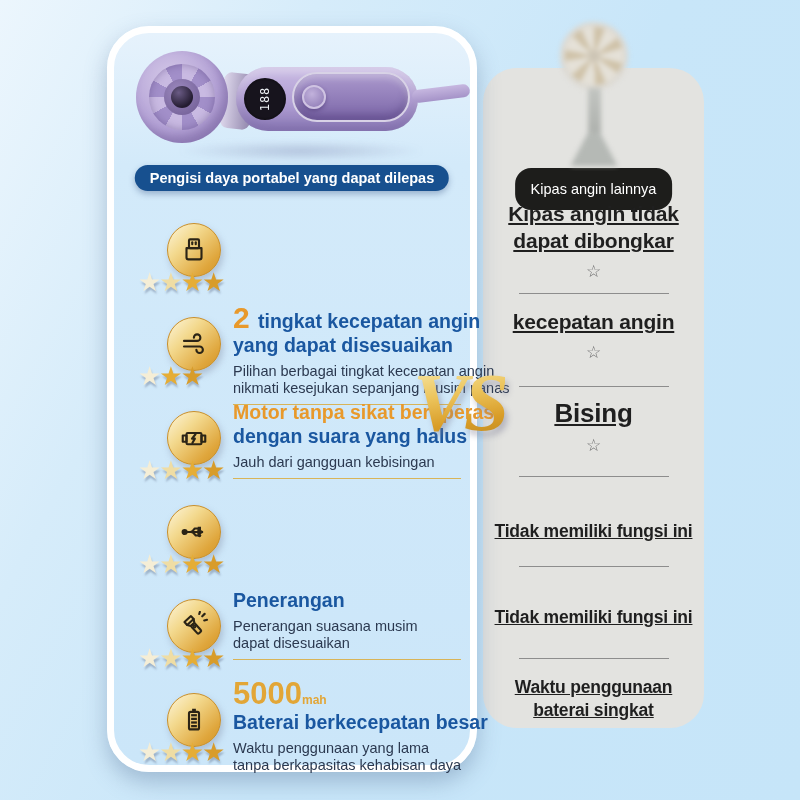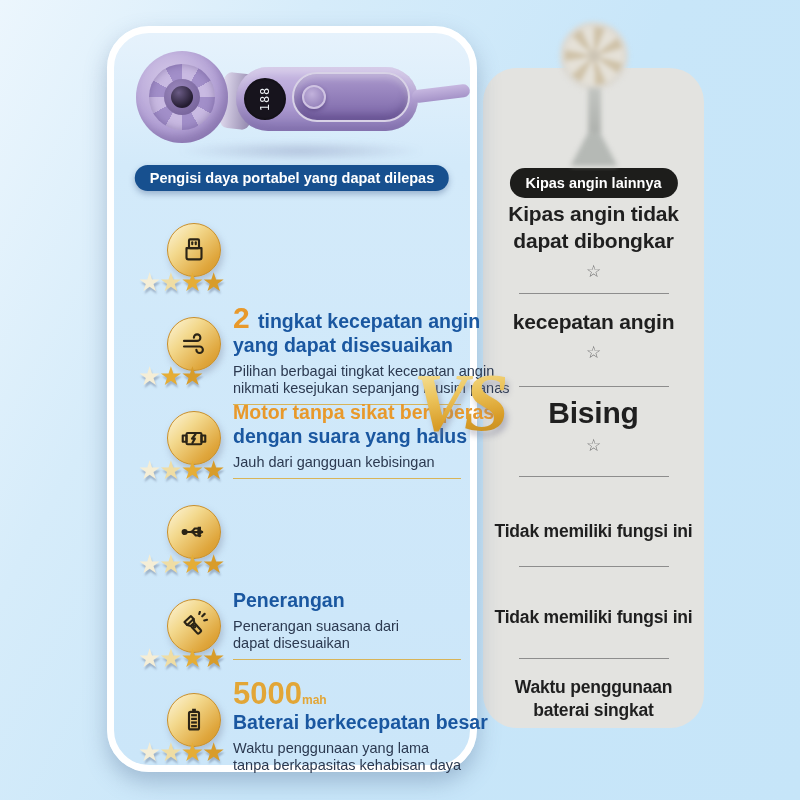--- a/index.html
+++ b/index.html
@@ -74,26 +74,26 @@
       font-style:italic;font-weight:bold;font-size:82px;line-height:82px;letter-spacing:-4px;color:#e0a92f;
       filter:drop-shadow(3px 5px 3px rgba(120,120,145,.45));}
   @supports (-webkit-background-clip: text){
     .vs{background:linear-gradient(170deg,#f7e7a6 5%,#ecc45c 40%,#d99d28 70%,#b9861e 100%);
         -webkit-background-clip:text;background-clip:text;color:transparent;}
   }
   
   .r-card{position:absolute;left:483px;top:68px;width:221px;height:660px;border-radius:34px;
           background:#e3e3e0;z-index:1;}
   .r-badge{position:absolute;top:100px;left:50%;transform:translateX(-50%);background:#1d1d1b;color:#fff;
-           font-size:14.5px;font-weight:700;padding:7px 16px;border-radius:16px;white-space:nowrap;}
+           font-size:14.5px;font-weight:400;padding:13px 16px;border-radius:16px;white-space:nowrap;}
   .r-item{position:absolute;left:0;width:100%;display:flex;flex-direction:column;align-items:center;
           color:#1f1f1f;font-weight:700;letter-spacing:-0.2px;text-align:center;}
-  .r-lines div{white-space:nowrap;}
+  .r-lines div{white-space:nowrap;text-decoration:underline;}
   .sz-lg .r-lines div{font-size:21px;line-height:27px;}
-  .sz-xl .r-lines div{font-size:30px;line-height:30px;}
+  .sz-xl .r-lines div{font-size:26px;line-height:30px;}
   .sz-md .r-lines div{font-size:17.5px;line-height:23px;text-align:center;}
   .r-star{font-size:17px;color:#6f6f6f;margin-top:7px;font-weight:400;}
   .r-item-0{top:132px}.r-item-1{top:240px}.r-item-2{top:330px}
   .r-item-3{top:452px}.r-item-4{top:538px}.r-item-5{top:608px}
   .r-div{position:absolute;left:50%;transform:translateX(-50%);width:150px;height:1px;background:#8d8d8d;}
   .r-div-0{top:225px}.r-div-1{top:318px}.r-div-2{top:408px}.r-div-3{top:498px}.r-div-4{top:590px}
   
   .g-fan{position:absolute;left:548px;top:20px;width:96px;height:150px;filter:blur(2.5px);z-index:3;}
   .g-fan>div{position:absolute;}
   .g-head{left:12px;top:2px;width:68px;height:68px;border-radius:50%;box-sizing:border-box;border:5px solid #dcd9d2;
@@ -234,21 +234,21 @@
                   </g>
                 </svg>
               </span>
     </div>
     <div class="f-stars"><span style="color: rgb(245, 238, 214);">★</span><span style="color: rgb(239, 221, 164);">★</span><span style="color: rgb(229, 173, 54);">★</span><span style="color: rgb(216, 156, 42);">★</span></div>
     <div class="f-text">
       <div class="f-title">
                 <div class="t-line"><span class="s-blue">Penerangan</span></div>
               </div>
       <div class="f-desc">
-                <div class="d-line">Penerangan suasana dari</div>
+                <div class="d-line">Penerangan suasana musim</div>
                 <div class="d-line">dapat disesuaikan</div>
               </div>
     <div class="f-divider"></div>
             </div>
   </div>
 
   <div class="f-row">
     <div class="f-icon-circle">
       <span class="f-ic">
                 <svg viewBox="0 0 24 24">

